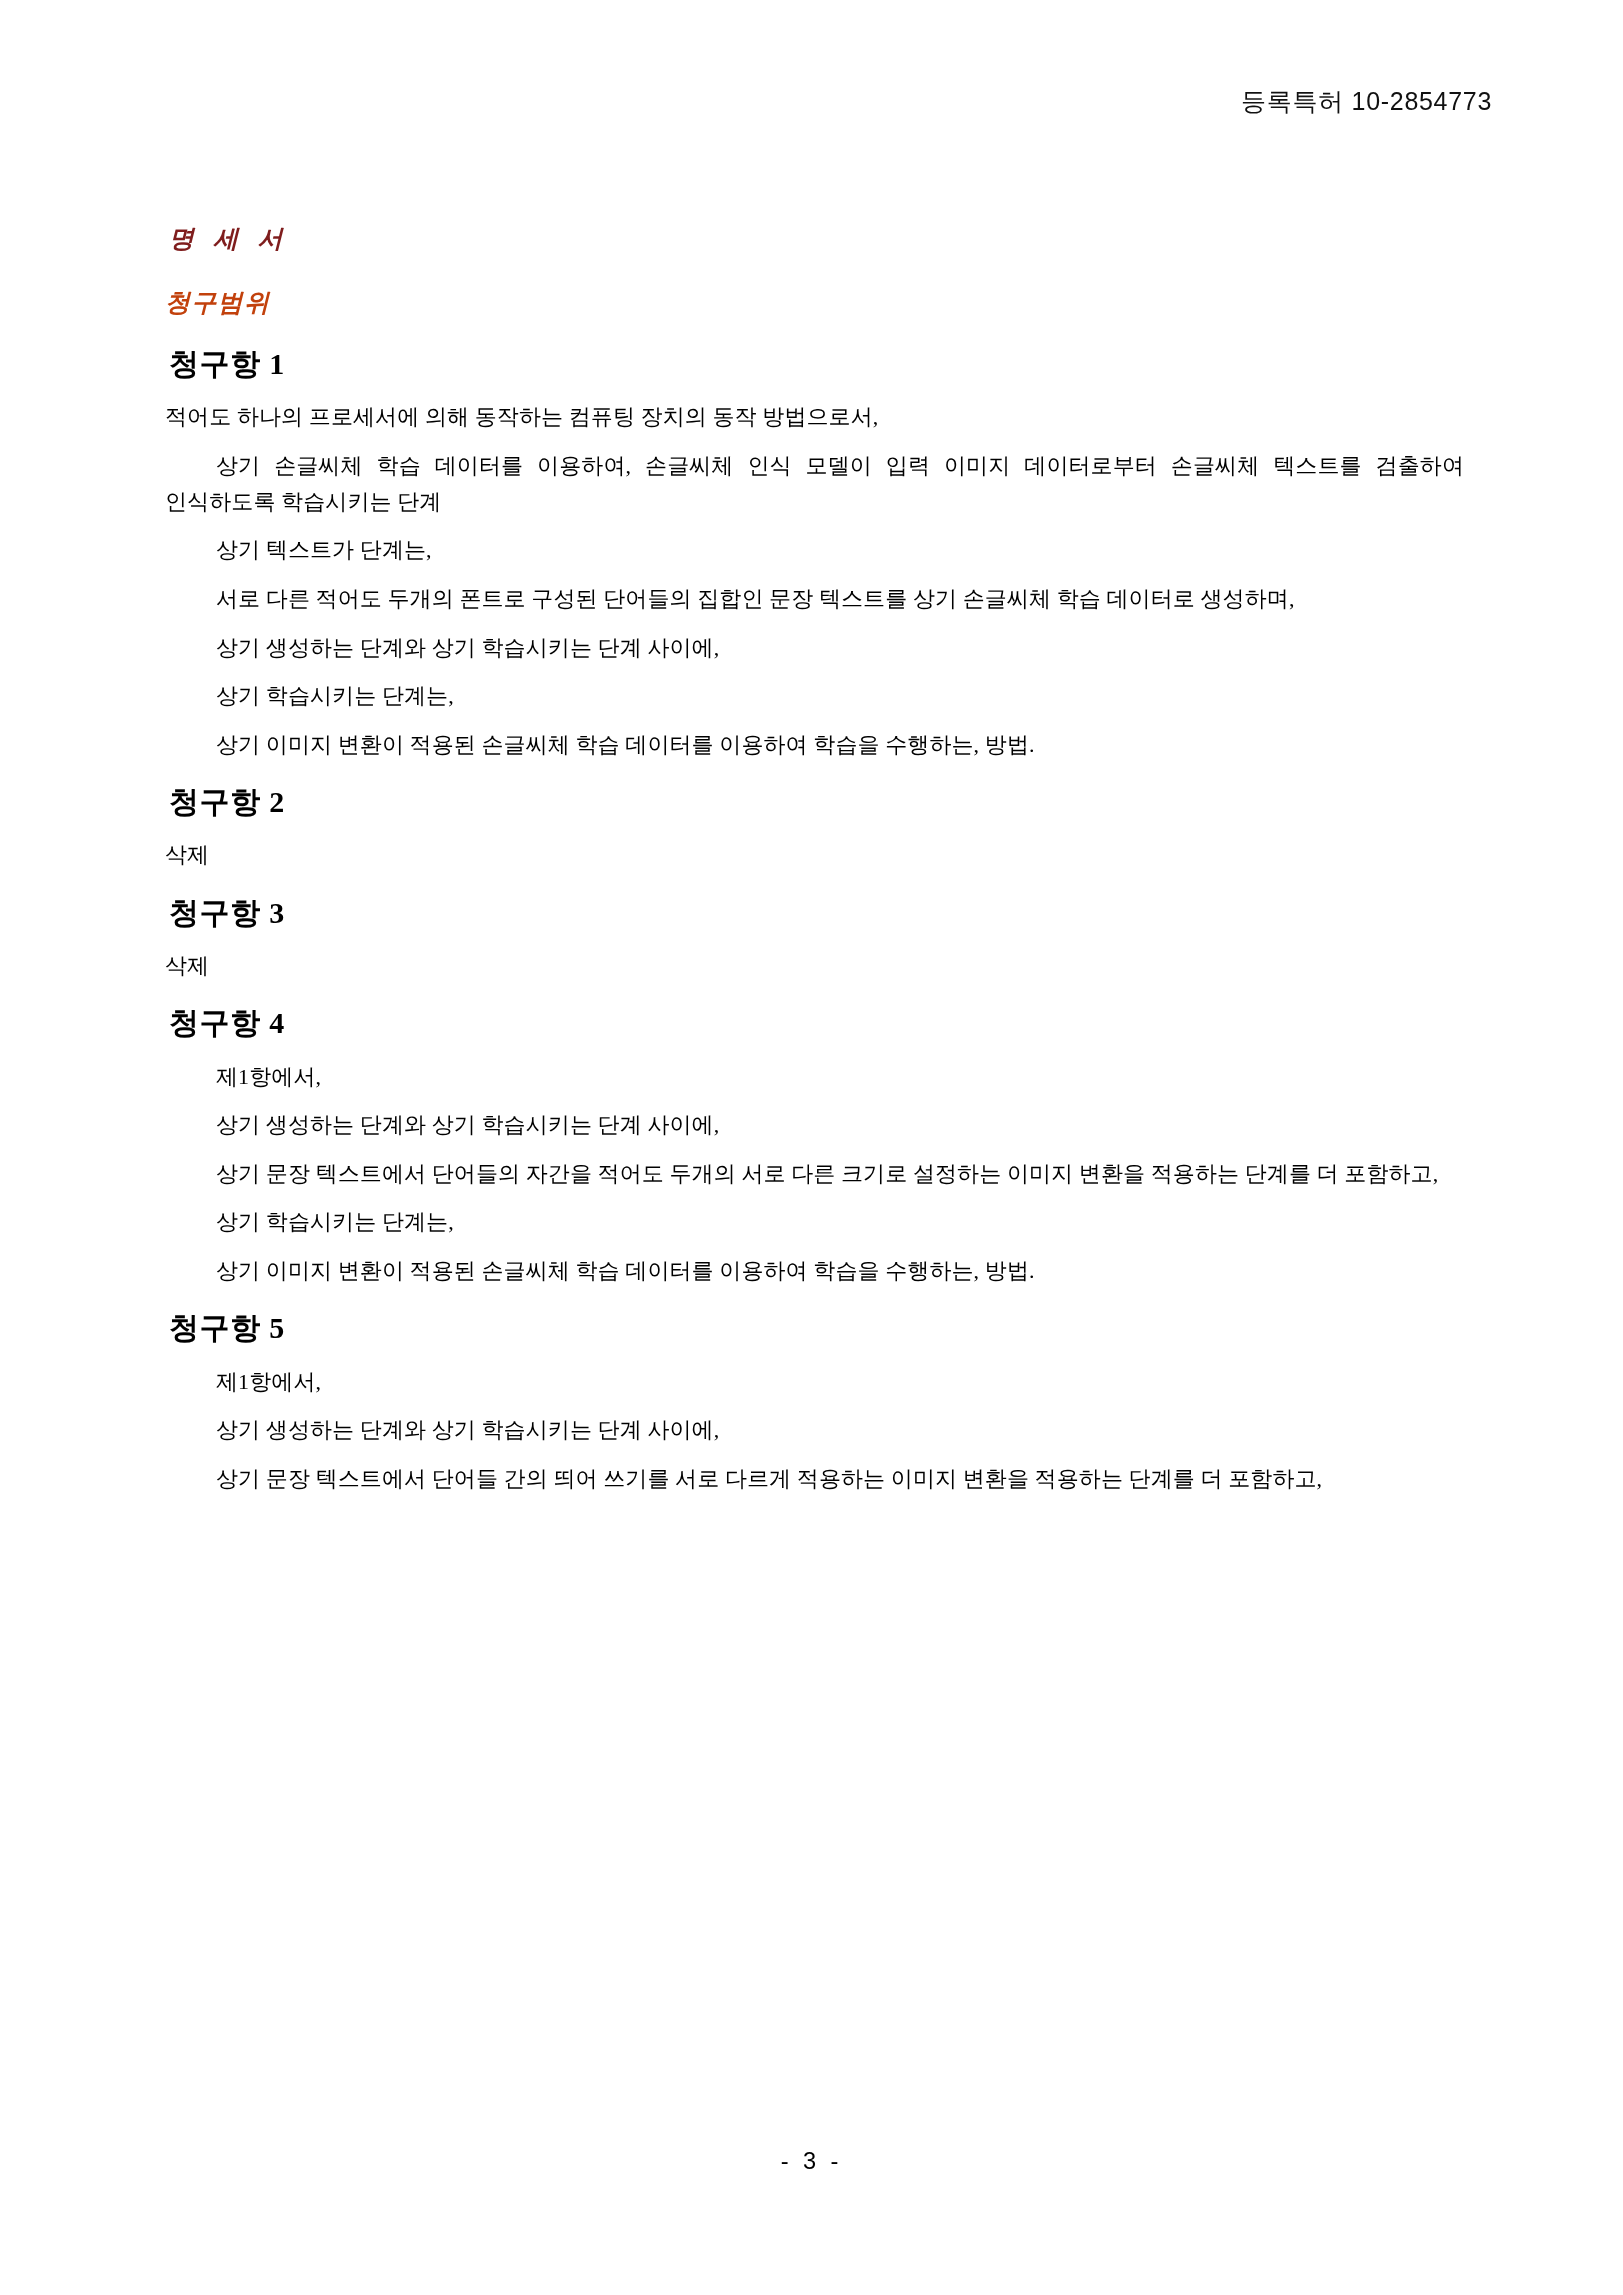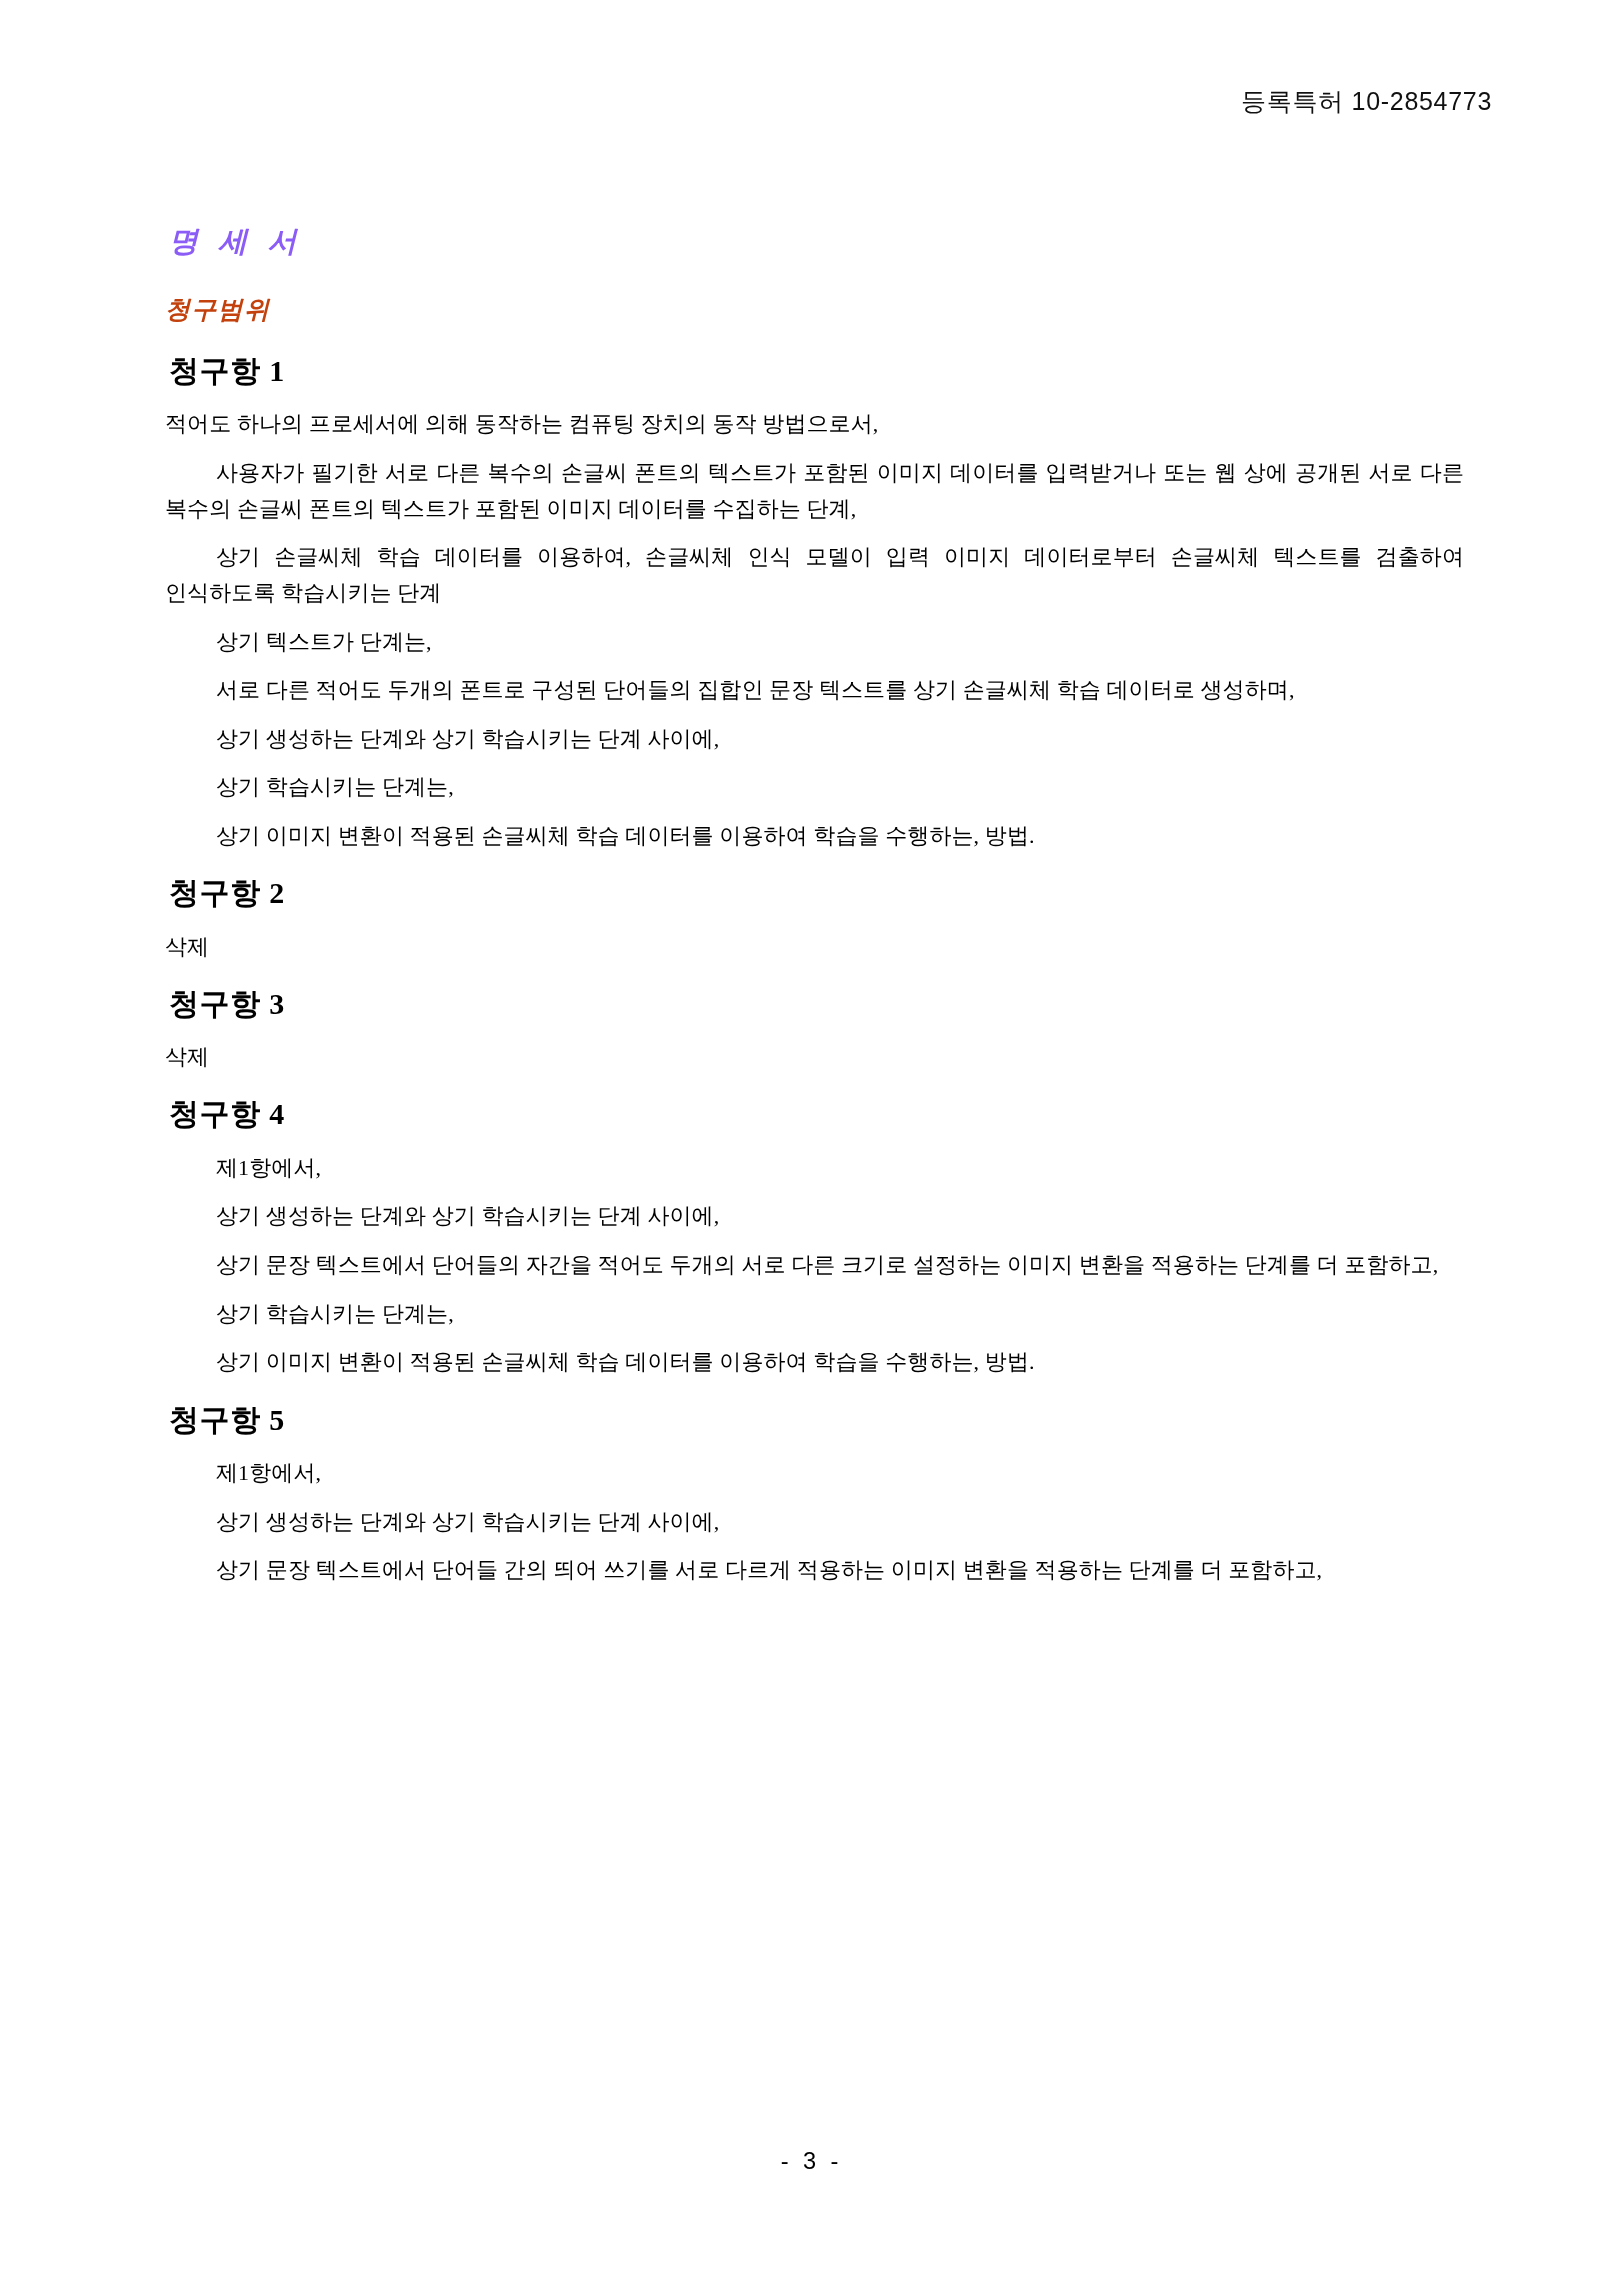--- a/index.html
+++ b/index.html
@@ -32,24 +32,24 @@
     color: #111;
     white-space: nowrap;
   }
   .content {
     position: absolute;
     top: 222px;
     left: 165px;
     width: 1299px;
   }
   .doc-title {
-    color: #8b5cf6;
+    color: #7f1d1d;
     font-weight: bold;
     font-style: italic;
-    font-size: 29px;
+    font-size: 25px;
     letter-spacing: 6.5px;
     margin: 0 0 31px 3.9px;
     font-family: "Liberation Serif", serif;
   }
   .section-title {
     color: #c2410c;
     font-weight: bold;
     font-style: italic;
     font-size: 25px;
     letter-spacing: 1.3px;
@@ -98,21 +98,20 @@
 
   <div class="header">등록특허 10-2854773</div>
 
   <div class="content">
 
     <div class="doc-title">명 세 서</div>
     <div class="section-title">청구범위</div>
 
     <div class="claim-head">청구항 1</div>
     <p class="body-text noindent">적어도 하나의 프로세서에 의해 동작하는 컴퓨팅 장치의 동작 방법으로서,</p>
-    <p class="body-text indent">사용자가 필기한 서로 다른 복수의 손글씨 폰트의 텍스트가 포함된 이미지 데이터를 입력받거나 또는 웹 상에 공개된 서로 다른 복수의 손글씨 폰트의 텍스트가 포함된 이미지 데이터를 수집하는 단계,</p>
     <p class="body-text indent">상기 손글씨체 학습 데이터를 이용하여, 손글씨체 인식 모델이 입력 이미지 데이터로부터 손글씨체 텍스트를 검출하여 인식하도록 학습시키는 단계</p>
     <p class="body-text indent">상기 텍스트가 단계는,</p>
     <p class="body-text indent">서로 다른 적어도 두개의 폰트로 구성된 단어들의 집합인 문장 텍스트를 상기 손글씨체 학습 데이터로 생성하며,</p>
     <p class="body-text indent">상기 생성하는 단계와 상기 학습시키는 단계 사이에,</p>
     <p class="body-text indent">상기 학습시키는 단계는,</p>
     <p class="body-text indent">상기 이미지 변환이 적용된 손글씨체 학습 데이터를 이용하여 학습을 수행하는, 방법.</p>
 
     <div class="claim-head">청구항 2</div>
     <p class="body-text noindent">삭제</p>
 

